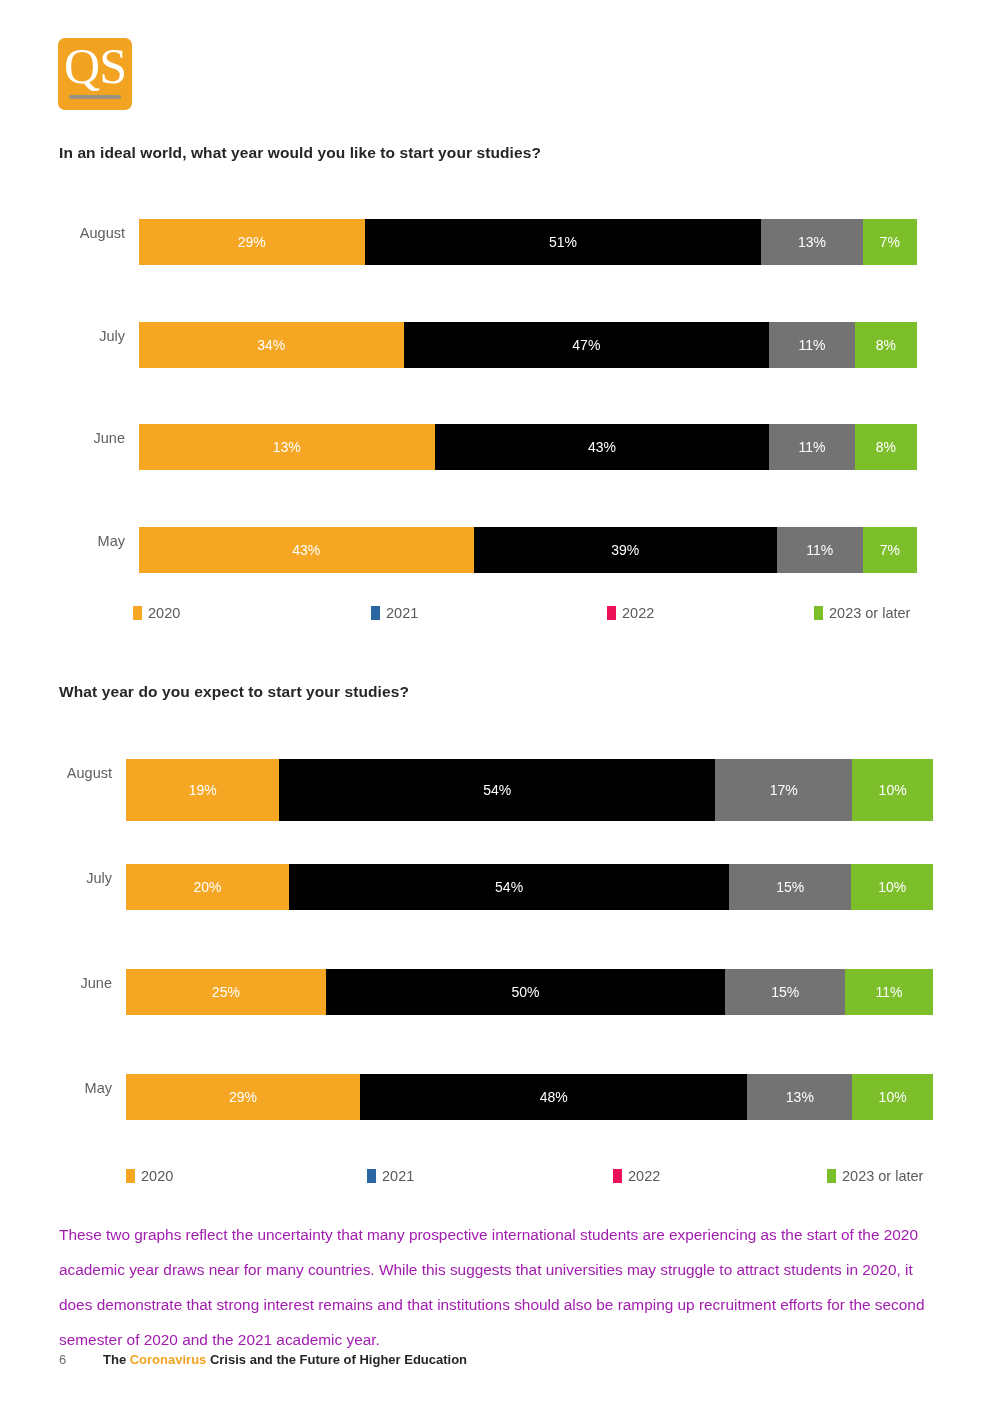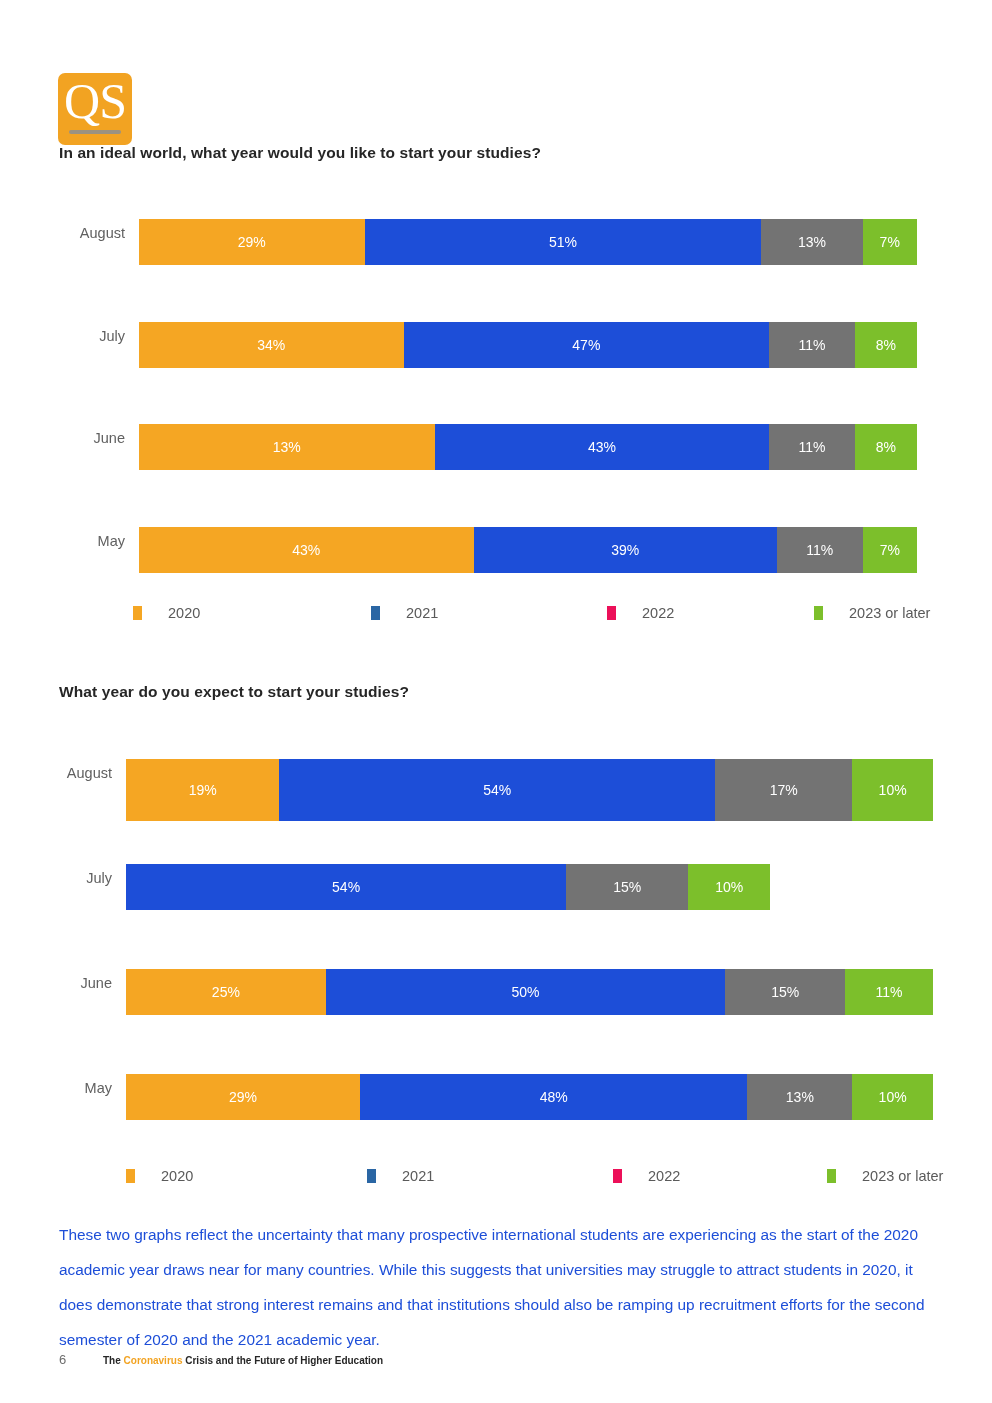--- a/index.html
+++ b/index.html
@@ -19,21 +19,20 @@
   
   .logo {
     position: absolute;
     left: 58px;
     top: 38px;
     width: 74px;
     height: 72px;
     background: #F2A322;
     border-radius: 7px;
     overflow: hidden;
-    margin-top: 35px;
   }
   .logo-text {
     position: absolute;
     left: 0;
     right: 0;
     top: 1px;
     text-align: center;
     font-family: "Liberation Serif", serif;
     font-size: 50px;
     line-height: 54px;
@@ -93,35 +92,34 @@
     align-items: center;
     justify-content: center;
     color: #ffffff;
     font-size: 14px;
     line-height: 1;
     overflow: hidden;
     white-space: nowrap;
     margin-top: 16px;
   }
   .seg.s2020 { background: #F5A623; }
-  .seg.s2021 { background: #1d4ed8; }
+  .seg.s2021 { background: #000000; }
   .seg.s2022 { background: #737373; }
   .seg.s2023 { background: #7CBF2B; }
 
   
   .legend {
     position: absolute;
     height: 18px;
   }
   .legend-item {
     position: absolute;
     display: flex;
     align-items: center;
     white-space: nowrap;
-    gap: 20px;
   }
   .legend-swatch {
     width: 9px;
     height: 14px;
     margin-right: 6px;
     flex: 0 0 auto;
   }
   .legend-swatch.s2020 { background: #F5A623; }
   .legend-swatch.s2021 { background: #2A66A4; }
   .legend-swatch.s2022 { background: #EC1059; }
@@ -132,38 +130,38 @@
   }
 
   
   .body-text {
     position: absolute;
     left: 59px;
     top: 1217px;
     width: 875px;
     font-size: 15.4px;
     line-height: 35px;
-    color: #1d4ed8;
+    color: #a21caf;
   }
 
   
   .footer {
     position: absolute;
     left: 59px;
     top: 1352px;
     display: flex;
     align-items: baseline;
   }
   .footer-page {
     font-size: 13px;
     color: #6d6d6d;
     width: 44px;
   }
   .footer-title {
-    font-size: 10px;
+    font-size: 13px;
     font-weight: bold;
     color: #262626;
     white-space: nowrap;
   }
   .footer-accent { color: #F2A322; }
 </style>
 </head>
 <body>
 
 <div class="logo">
@@ -236,20 +234,21 @@
       <div class="bar-track" style="left: 126px; width: 807px; top: 12px; height: 78px;">
         <div class="seg s2020" style="width: 19%;">19%</div>
         <div class="seg s2021" style="width: 54%;">54%</div>
         <div class="seg s2022" style="width: 17%;">17%</div>
         <div class="seg s2023" style="width: 10%;">10%</div>
       </div>
     </div>
     <div class="bar-row">
       <div class="row-label" style="top: 139px; left: 0px; width: 112px;">July</div>
       <div class="bar-track" style="left: 126px; width: 807px; top: 117px; height: 62px;">
+        <div class="seg s2020" style="width: 20.202%;">20%</div>
         <div class="seg s2021" style="width: 54.5455%;">54%</div>
         <div class="seg s2022" style="width: 15.1515%;">15%</div>
         <div class="seg s2023" style="width: 10.101%;">10%</div>
       </div>
     </div>
     <div class="bar-row">
       <div class="row-label" style="top: 244px; left: 0px; width: 112px;">June</div>
       <div class="bar-track" style="left: 126px; width: 807px; top: 222px; height: 62px;">
         <div class="seg s2020" style="width: 24.7525%;">25%</div>
         <div class="seg s2021" style="width: 49.505%;">50%</div>

